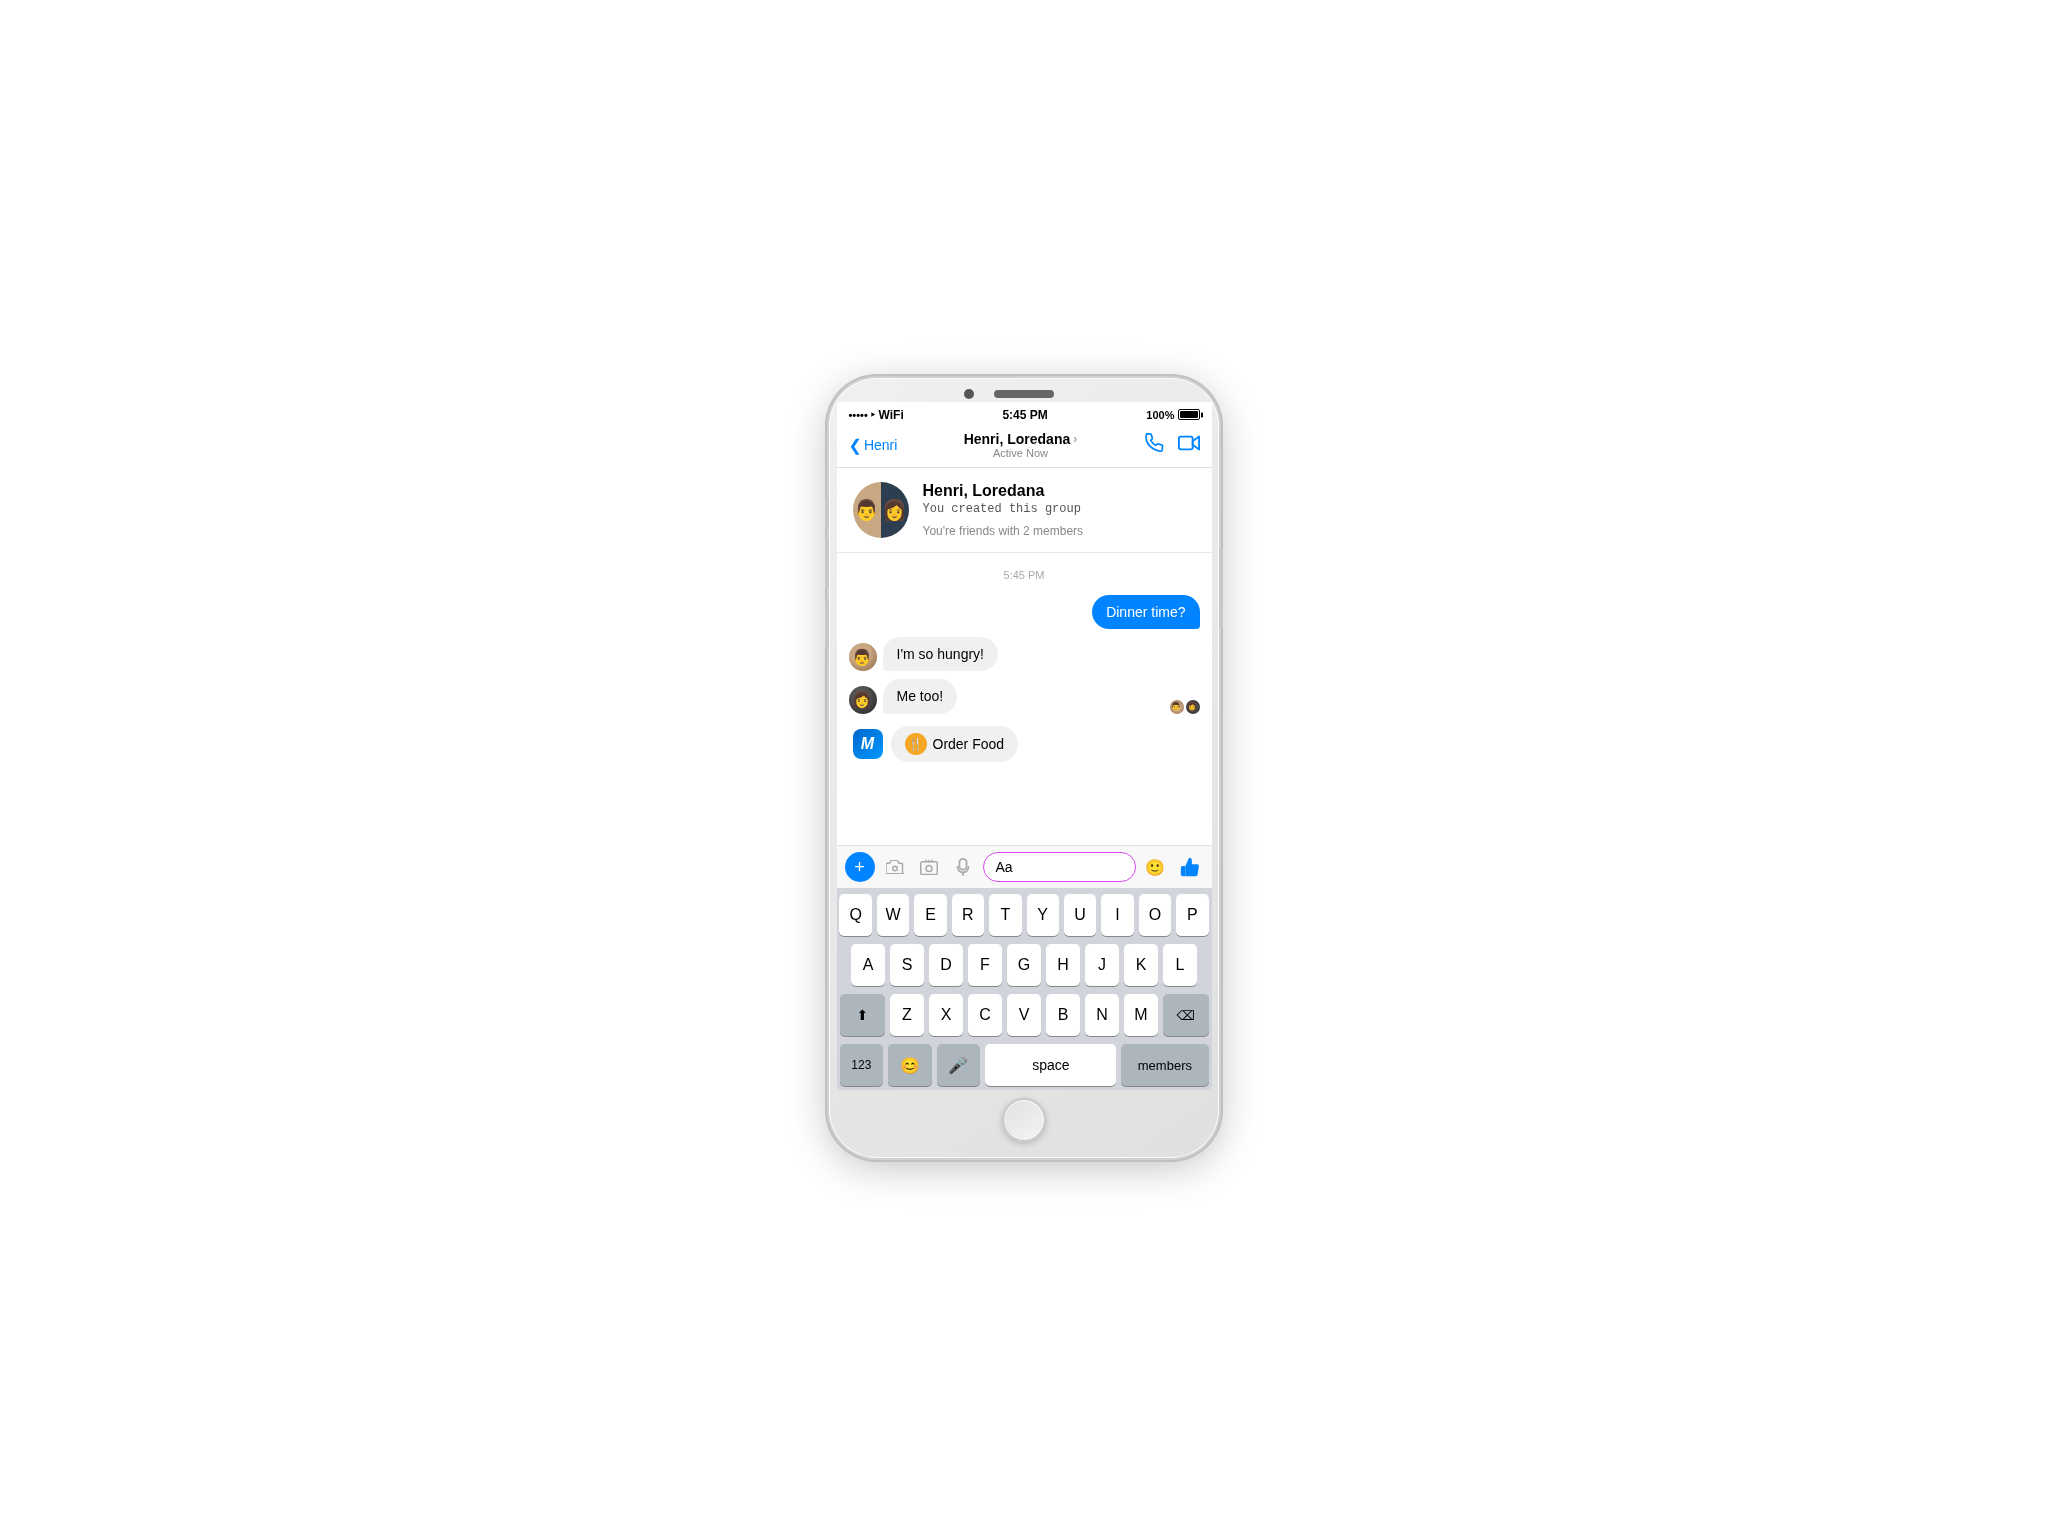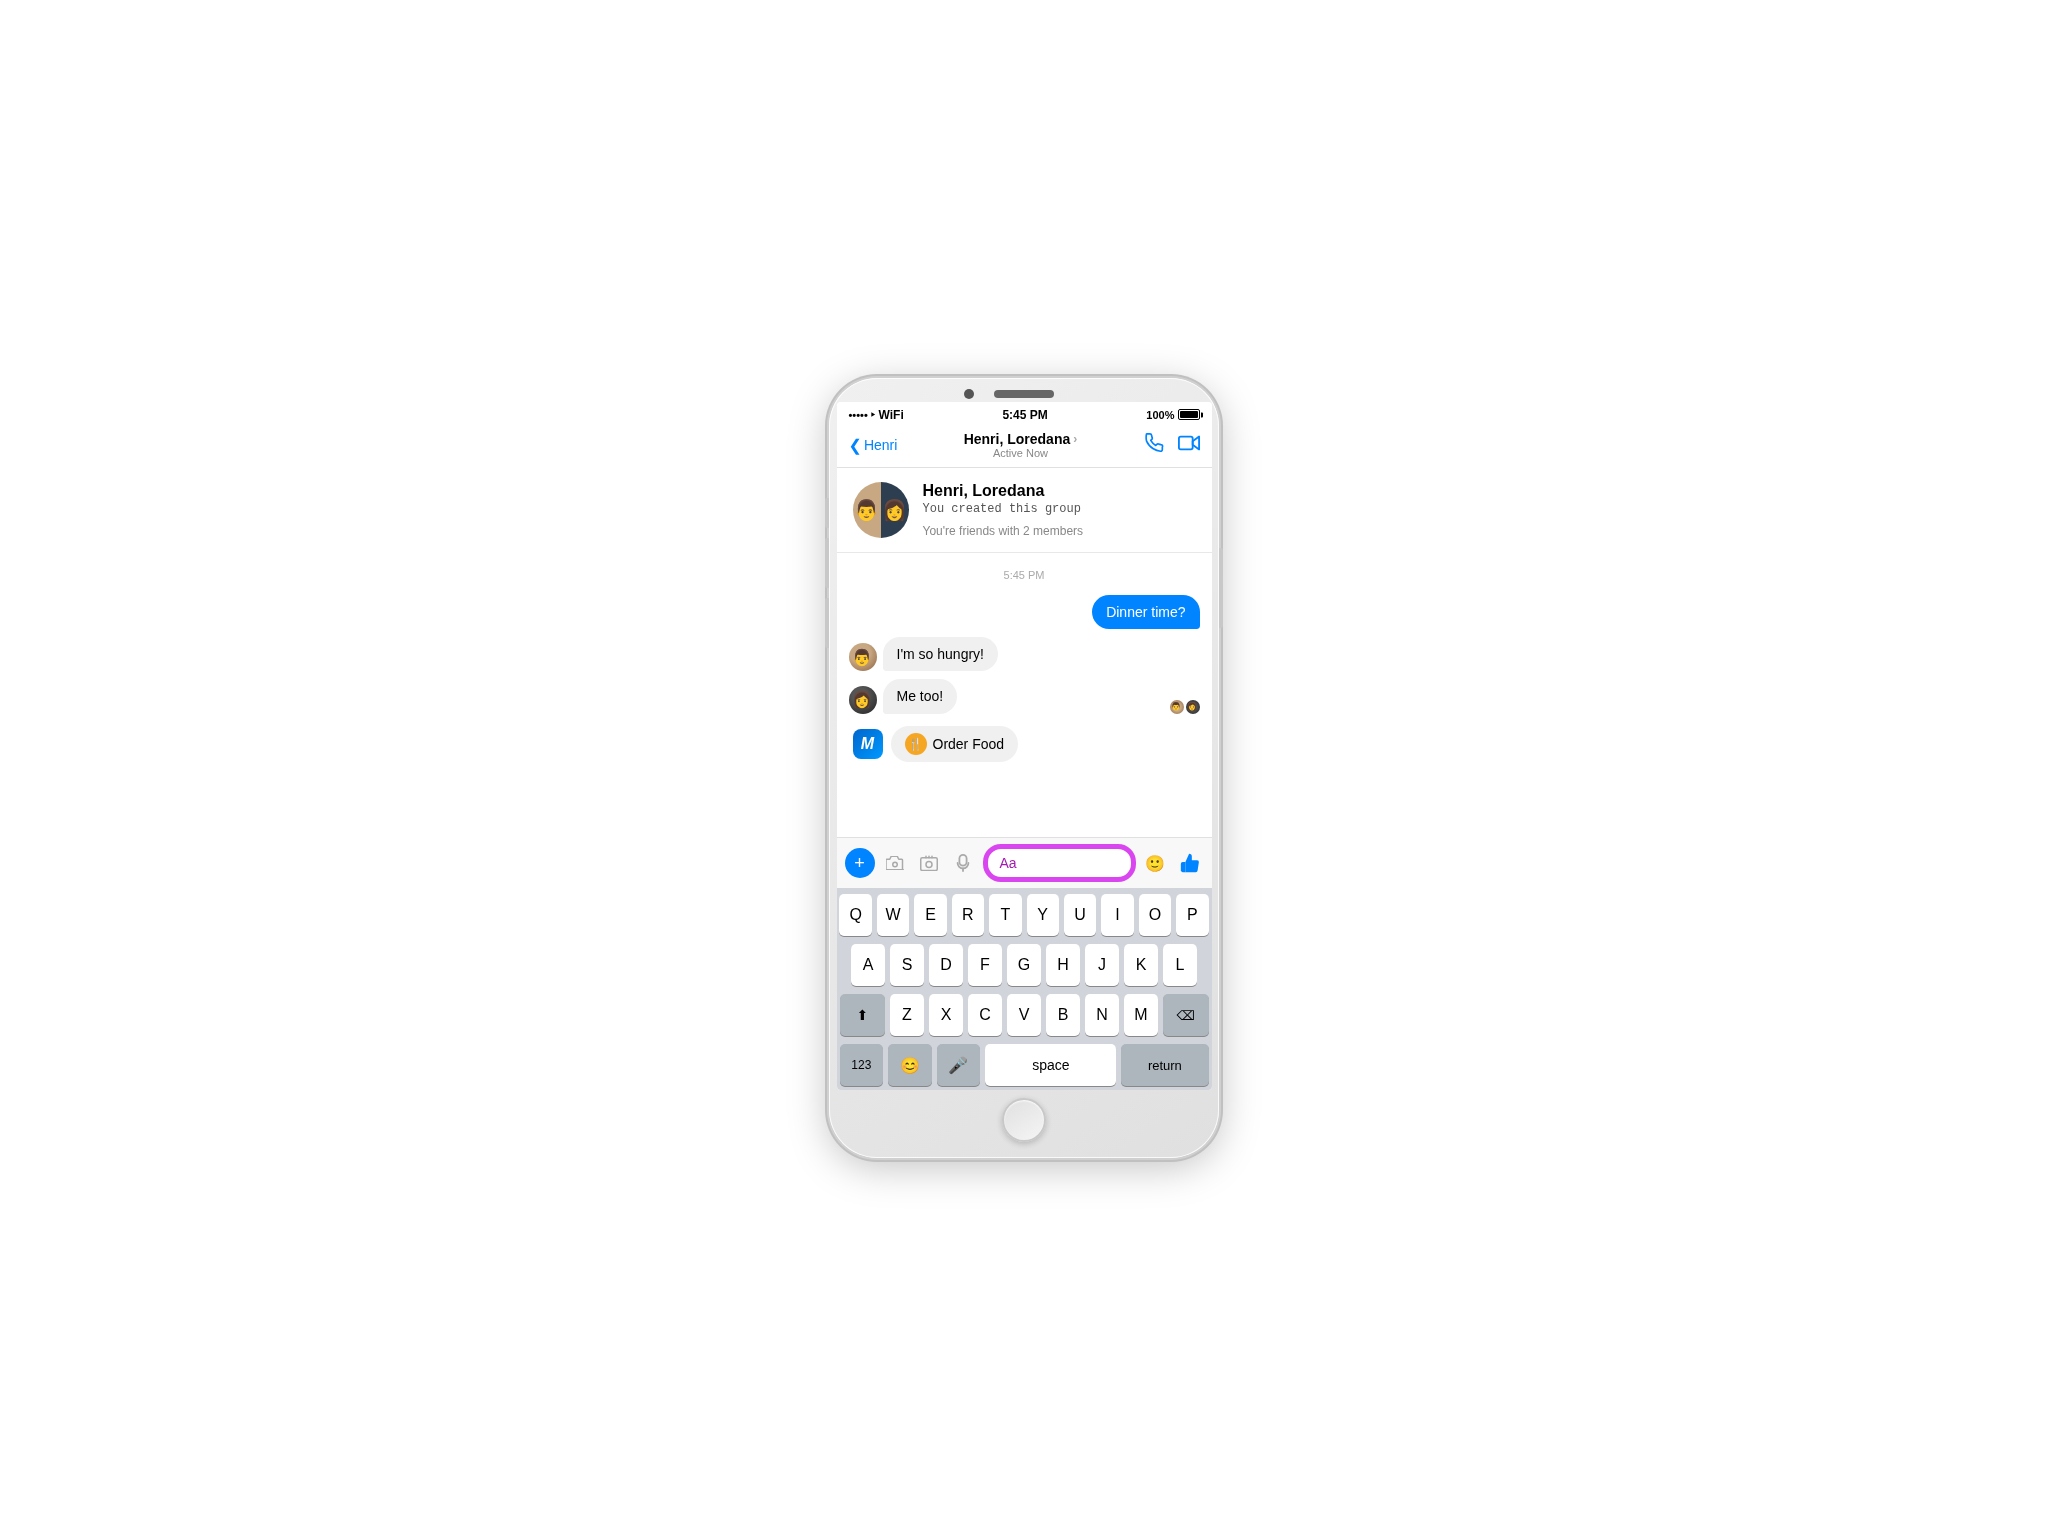--- a/index.html
+++ b/index.html
@@ -342,25 +342,25 @@
       align-items: center;
       justify-content: center;
       font-size: 16px;
       color: #aaa;
       cursor: pointer;
       flex-shrink: 0;
     }
     .input-text-field {
       flex: 1;
       background: #fff;
-      border: 5px solid #d946ef;
+      border: 1px solid #d946ef;
       border-radius: 18px;
       padding: 6px 12px;
       font-size: 14px;
-      color: #a21caf;
+      color: #000000;
       display: flex;
       align-items: flex-start;
     }
     .input-emoji-btn {
       width: 28px;
       height: 28px;
       display: flex;
       align-items: center;
       justify-content: center;
       font-size: 16px;
@@ -650,21 +650,21 @@
         <div class="key">N</div>
         <div class="key">M</div>
         <div class="key special delete">⌫</div>
       </div>
 
       <div class="keyboard-row">
         <div class="key special num-key">123</div>
         <div class="key special emoji-key">😊</div>
         <div class="key special emoji-key">🎤</div>
         <div class="key space-key">space</div>
-        <div class="key special return-key">return</div>
+        <div class="key special return-key">members</div>
       </div>
     </div>
 
   </div>
 
   <div class="home-btn-area">
     <div class="home-button"></div>
   </div>
 </div>
 

